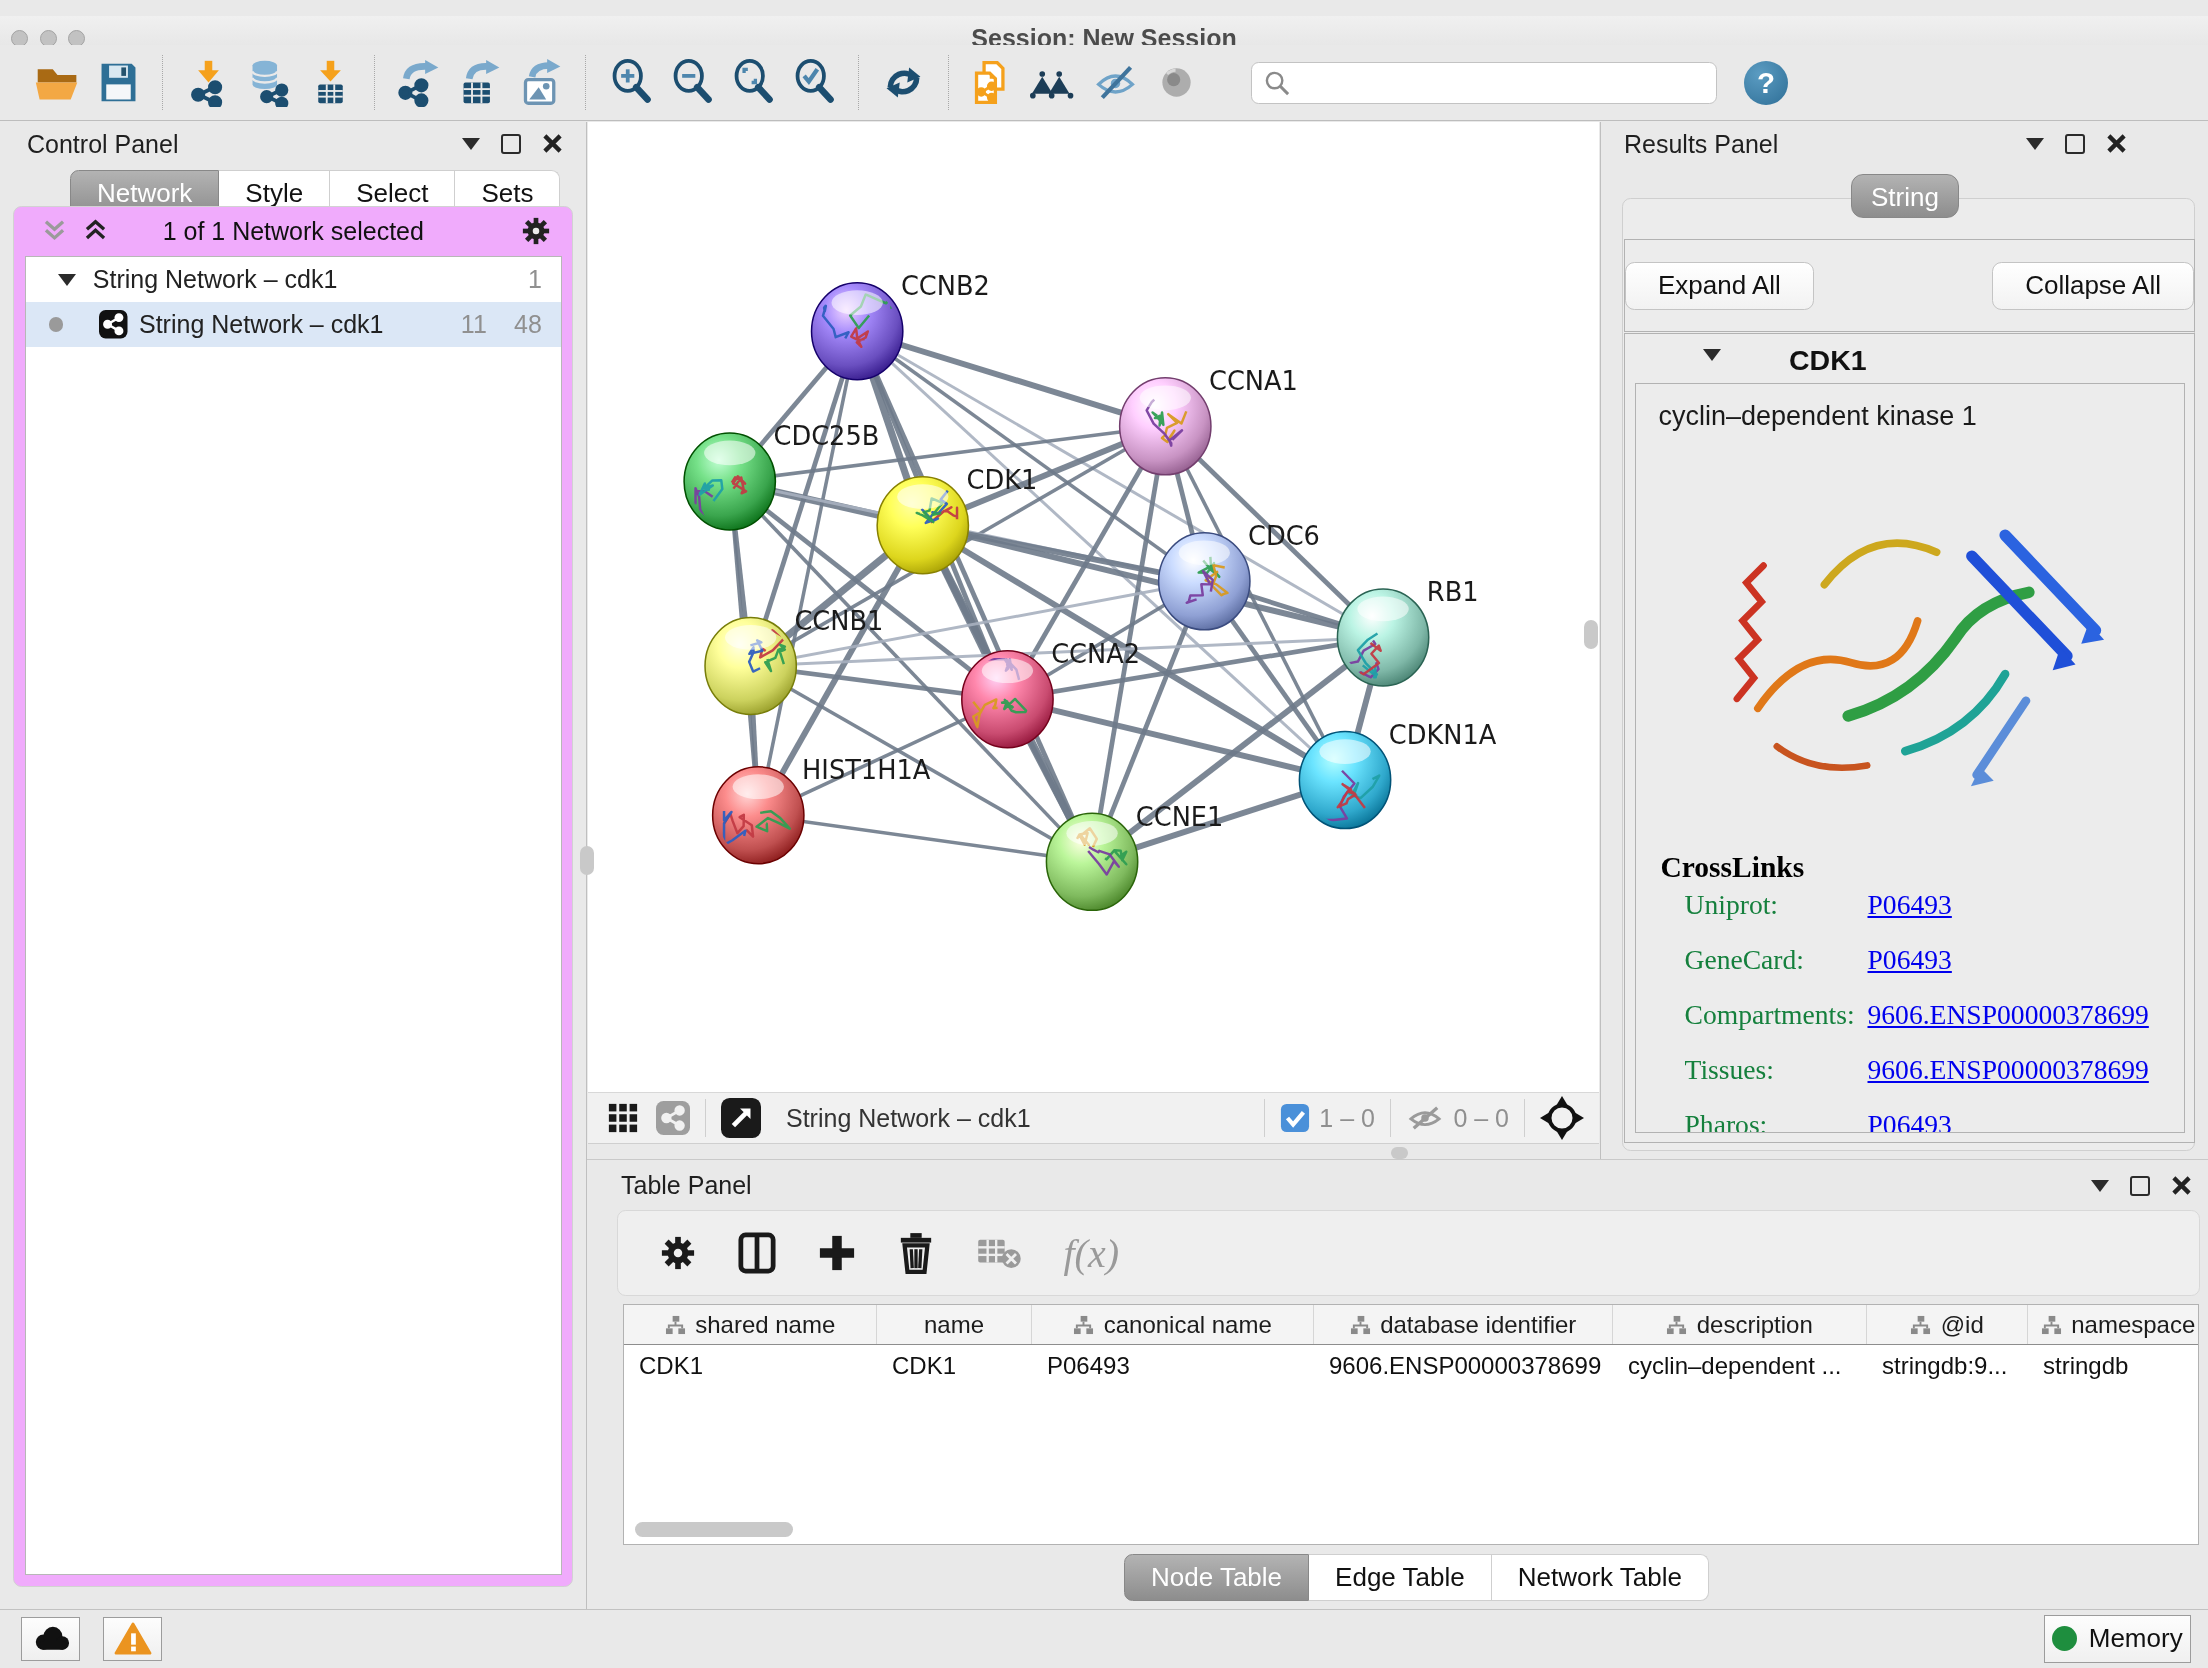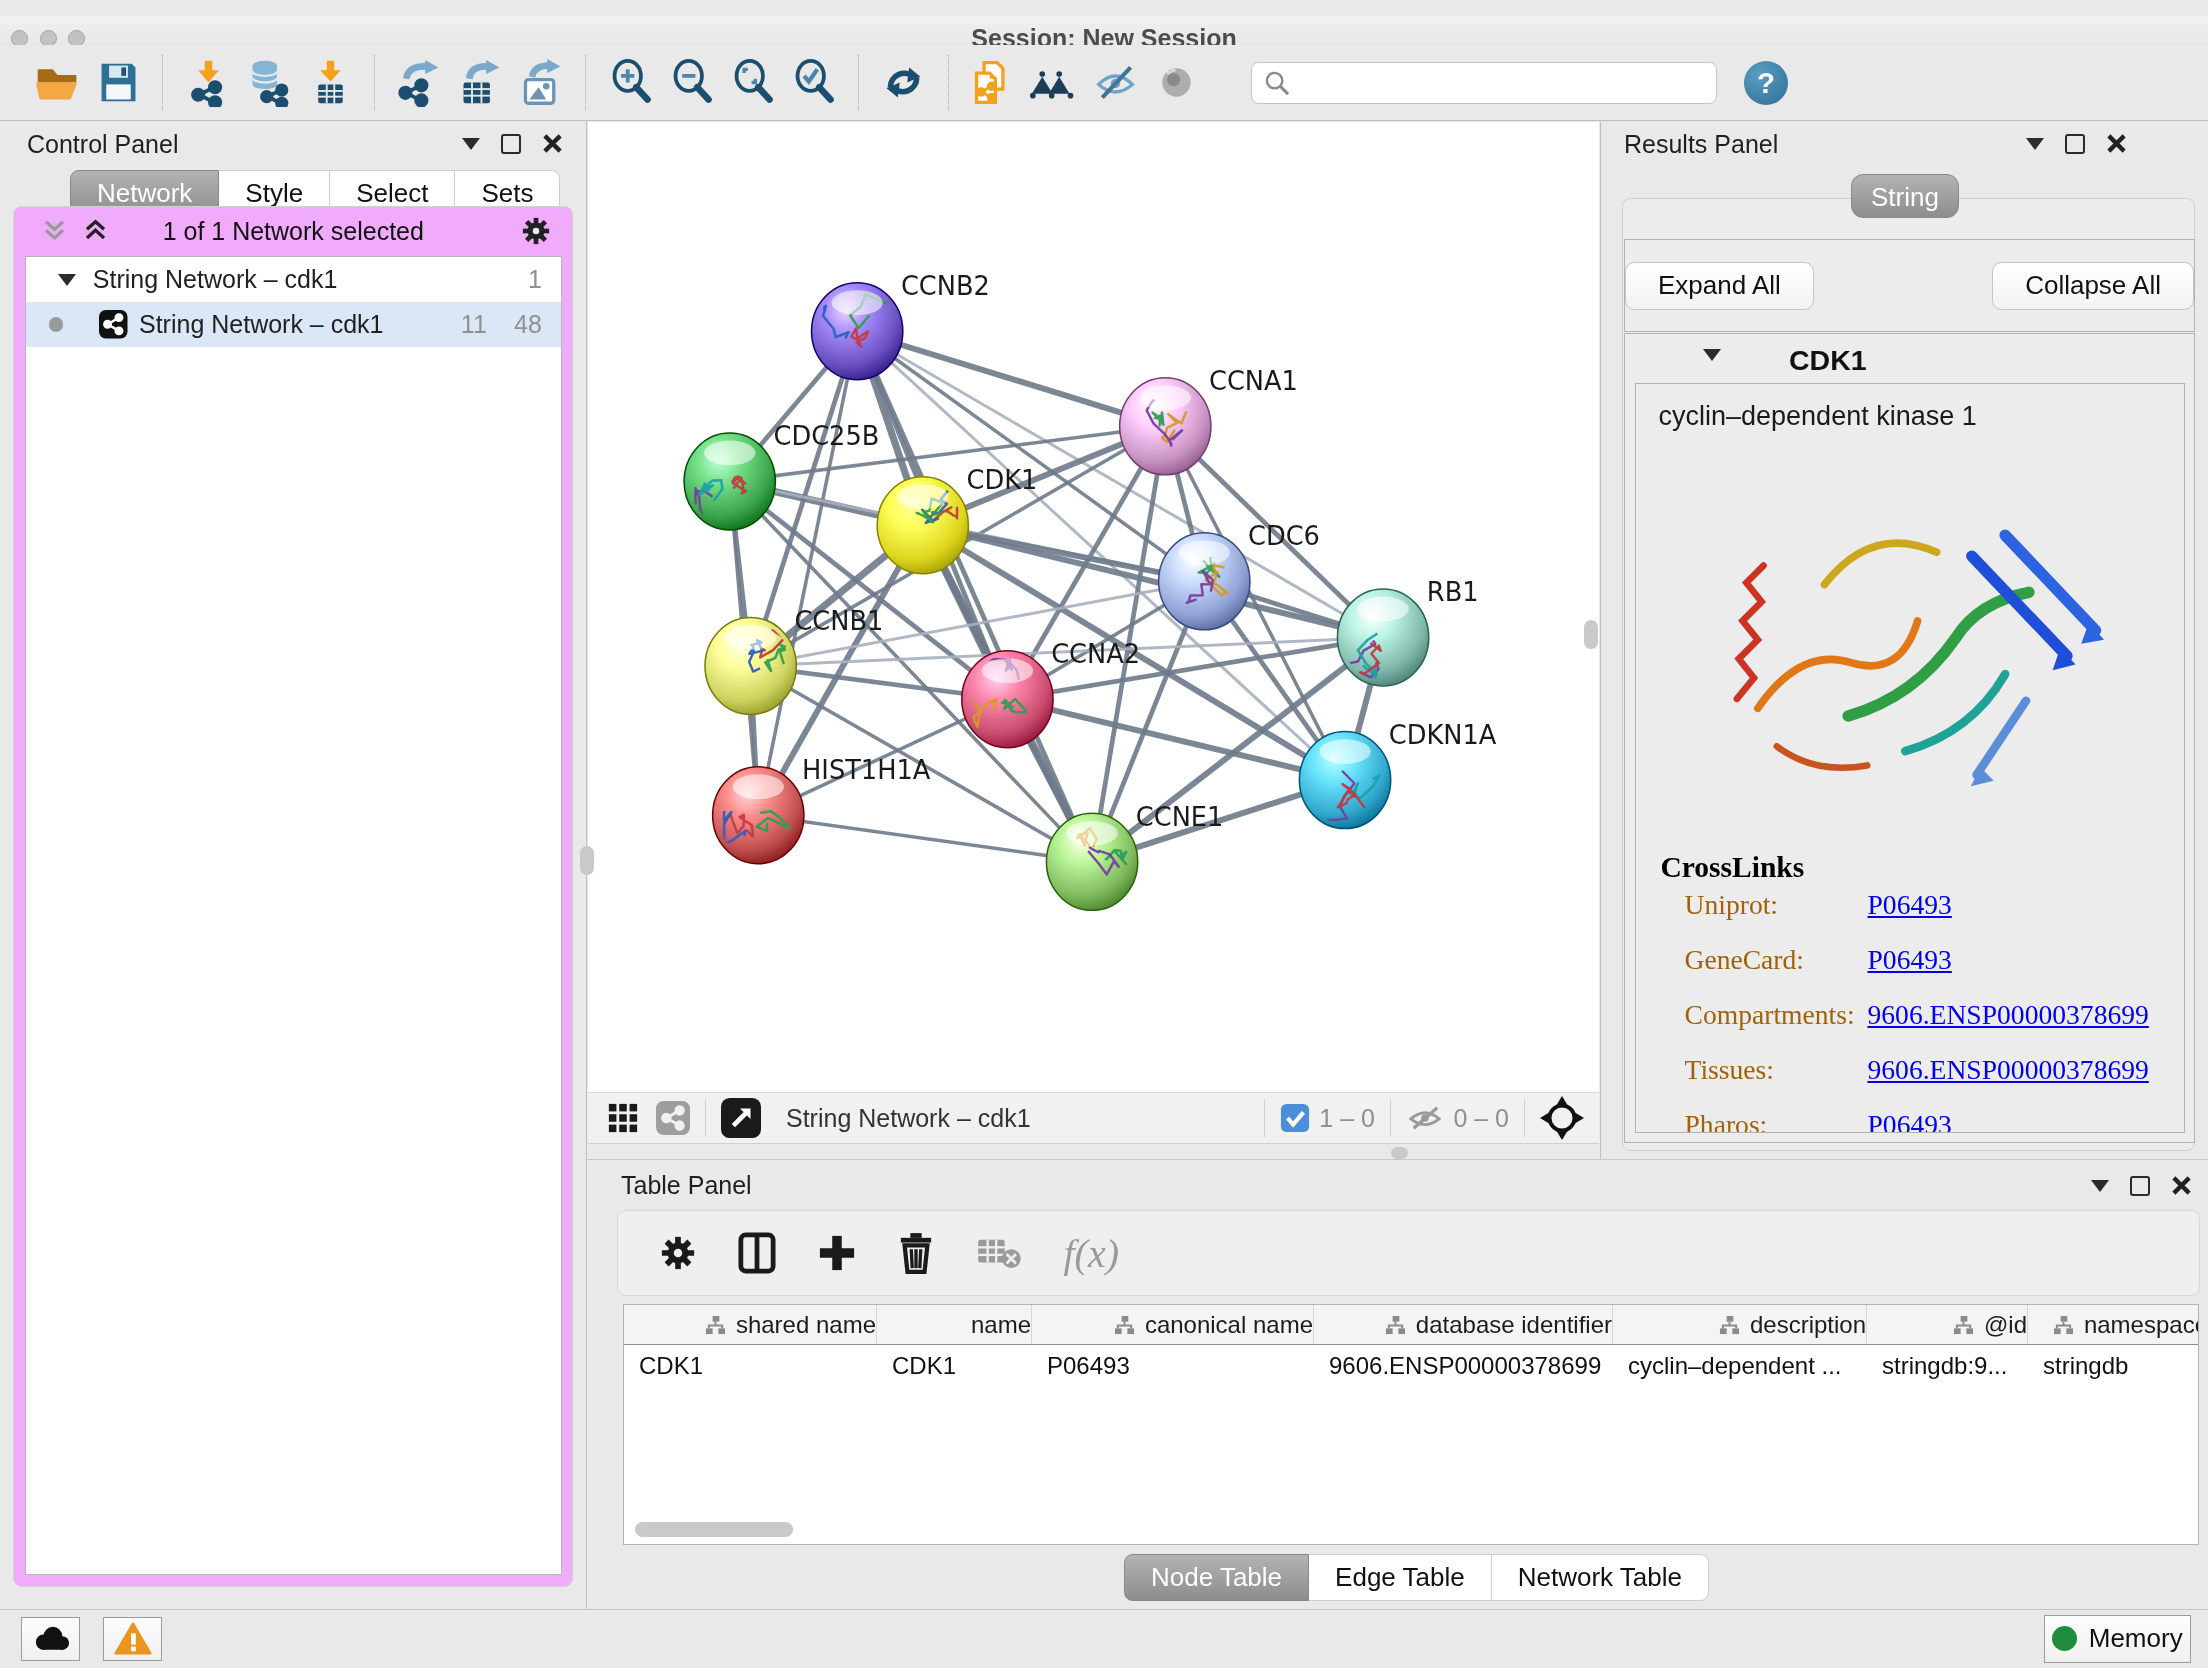--- a/index.html
+++ b/index.html
@@ -81,34 +81,34 @@
   .cdk-box{position:absolute;left:1px;top:134px;width:571px;height:810px;
     border:1px solid #b2b2b2;box-sizing:border-box;}
   .cdk-head{position:relative;height:49px;}
   .cdk-title{position:absolute;left:164px;top:9.5px;font-size:28.5px;font-weight:bold;color:#111;}
   .cdk-inner{position:absolute;left:9.5px;top:49px;right:9.5px;bottom:9.5px;
     border:1px solid #b2b2b2;box-sizing:border-box;overflow:hidden;}
   .cdk-desc{font-size:27px;color:#1a1a1a;margin:17px 0 0 23px;}
   .xl-title{font-family:"Liberation Serif",serif;font-weight:bold;font-size:29.5px;color:#000;
     margin:19px 0 5.7px 25px;}
   .xl-row{display:flex;font-family:"Liberation Serif",serif;font-size:27.6px;margin:0 0 23px 49px;}
-  .xl-label{width:183px;color:#a16207;}
+  .xl-label{width:183px;color:#15803d;}
   .xl-link{color:#0000ee;text-decoration:underline;}
 
   
   .table-panel{position:absolute;left:587px;top:1159px;width:1622px;height:450px;
     background:#e9e9e9;border-top:1px solid #c9c9c9;box-sizing:border-box;}
   .tp-toolbar{position:absolute;left:29.5px;top:50px;width:1583px;height:86px;background:#efefef;
     border:1px solid #d8d8d8;border-radius:8.6px;display:flex;align-items:center;gap:42px;
     padding-left:42px;box-sizing:border-box;}
   .fx{font-family:"Liberation Serif",serif;font-style:italic;font-size:40px;color:#9a9a9a;}
   .tbl{position:absolute;left:36px;top:144px;width:1576px;height:241px;background:#fff;
     border:1px solid #b2b2b2;box-sizing:border-box;overflow:hidden;}
   .tbl-head{display:flex;height:40px;background:#f4f4f4;border-bottom:1.9px solid #8d8d8d;box-sizing:border-box;}
-  .th{display:flex;align-items:center;justify-content:flex-end;gap:9.5px;font-size:24px;color:#1c1c1c;
+  .th{display:flex;align-items:center;justify-content:center;gap:9.5px;font-size:24px;color:#1c1c1c;
     border-right:1px solid #d6d6d6;box-sizing:border-box;overflow:hidden;white-space:nowrap;flex:0 0 auto;}
   .tbl-row{display:flex;height:42px;align-items:center;}
   .td{padding-left:15px;font-size:24px;color:#111;box-sizing:border-box;overflow:hidden;
     white-space:nowrap;flex:0 0 auto;}
   .hscroll{position:absolute;left:11.4px;bottom:6.7px;width:158px;height:15px;background:#c9c9c9;border-radius:7.6px;}
   .tbl-tabs{position:absolute;left:537px;top:394px;display:flex;}
 
   
   .statusbar{position:absolute;left:0;top:1609px;width:2208px;height:59px;background:#e9e9e9;
     border-top:1px solid #c2c2c2;box-sizing:border-box;}

